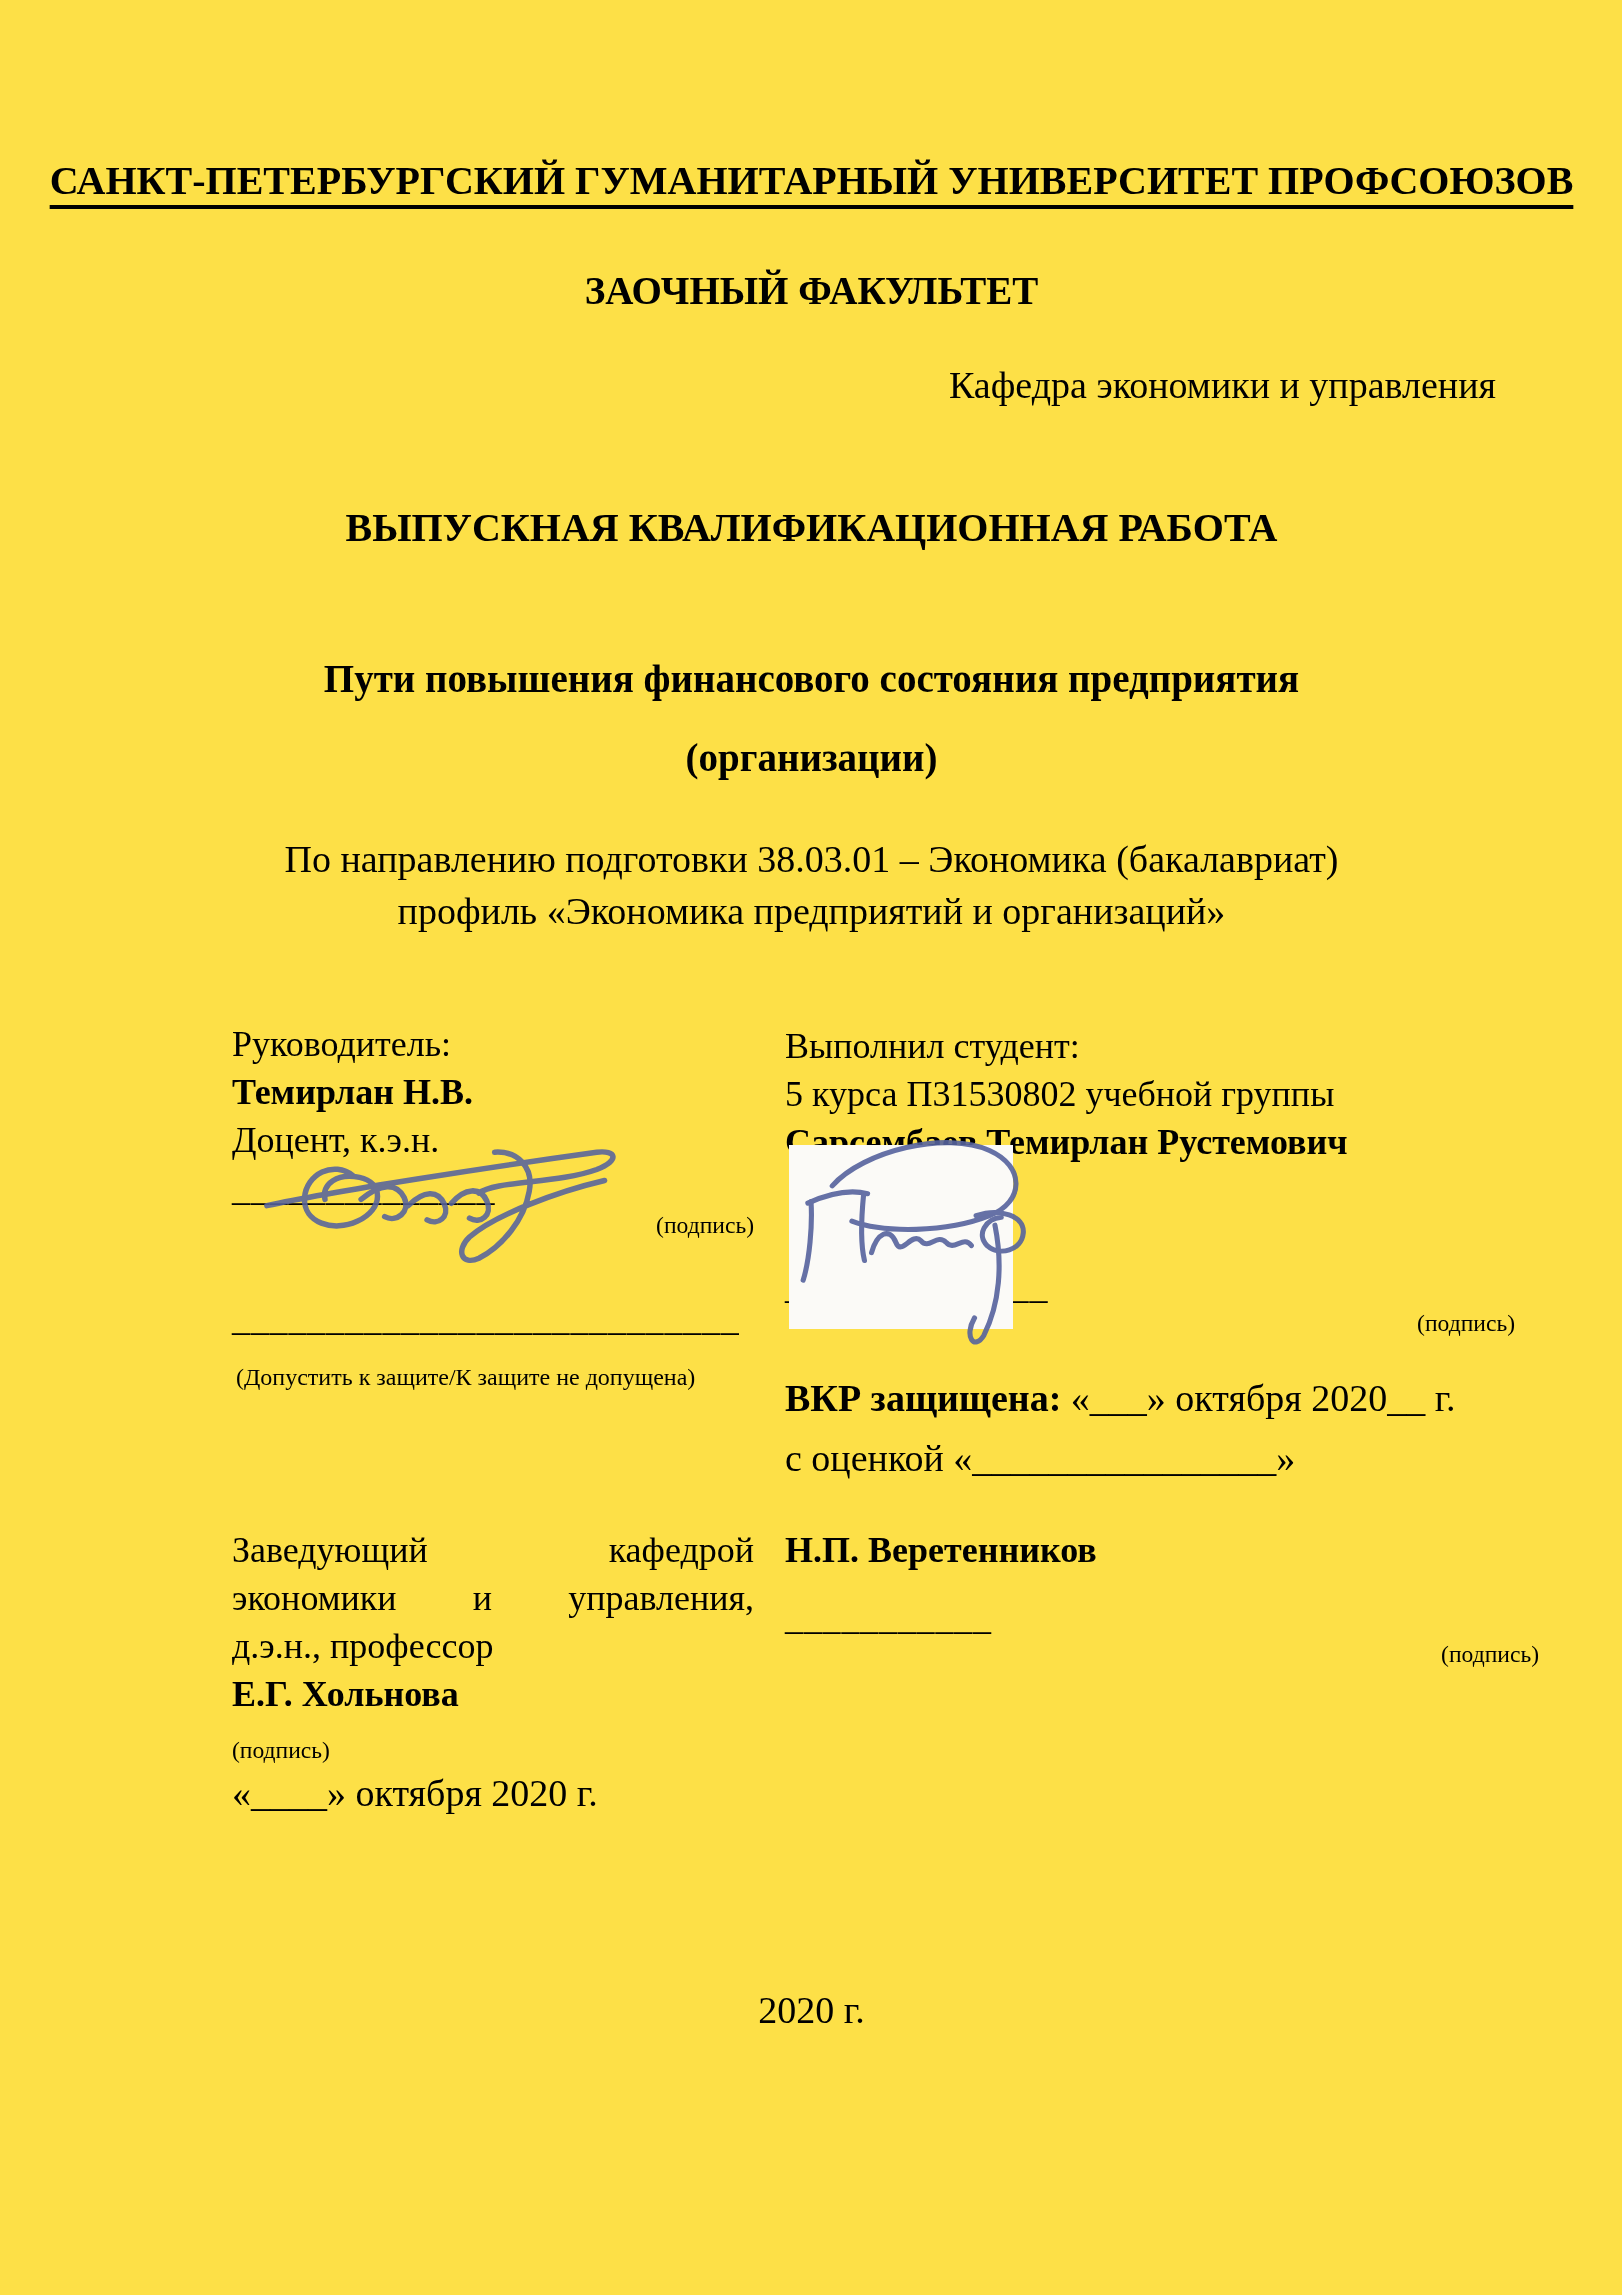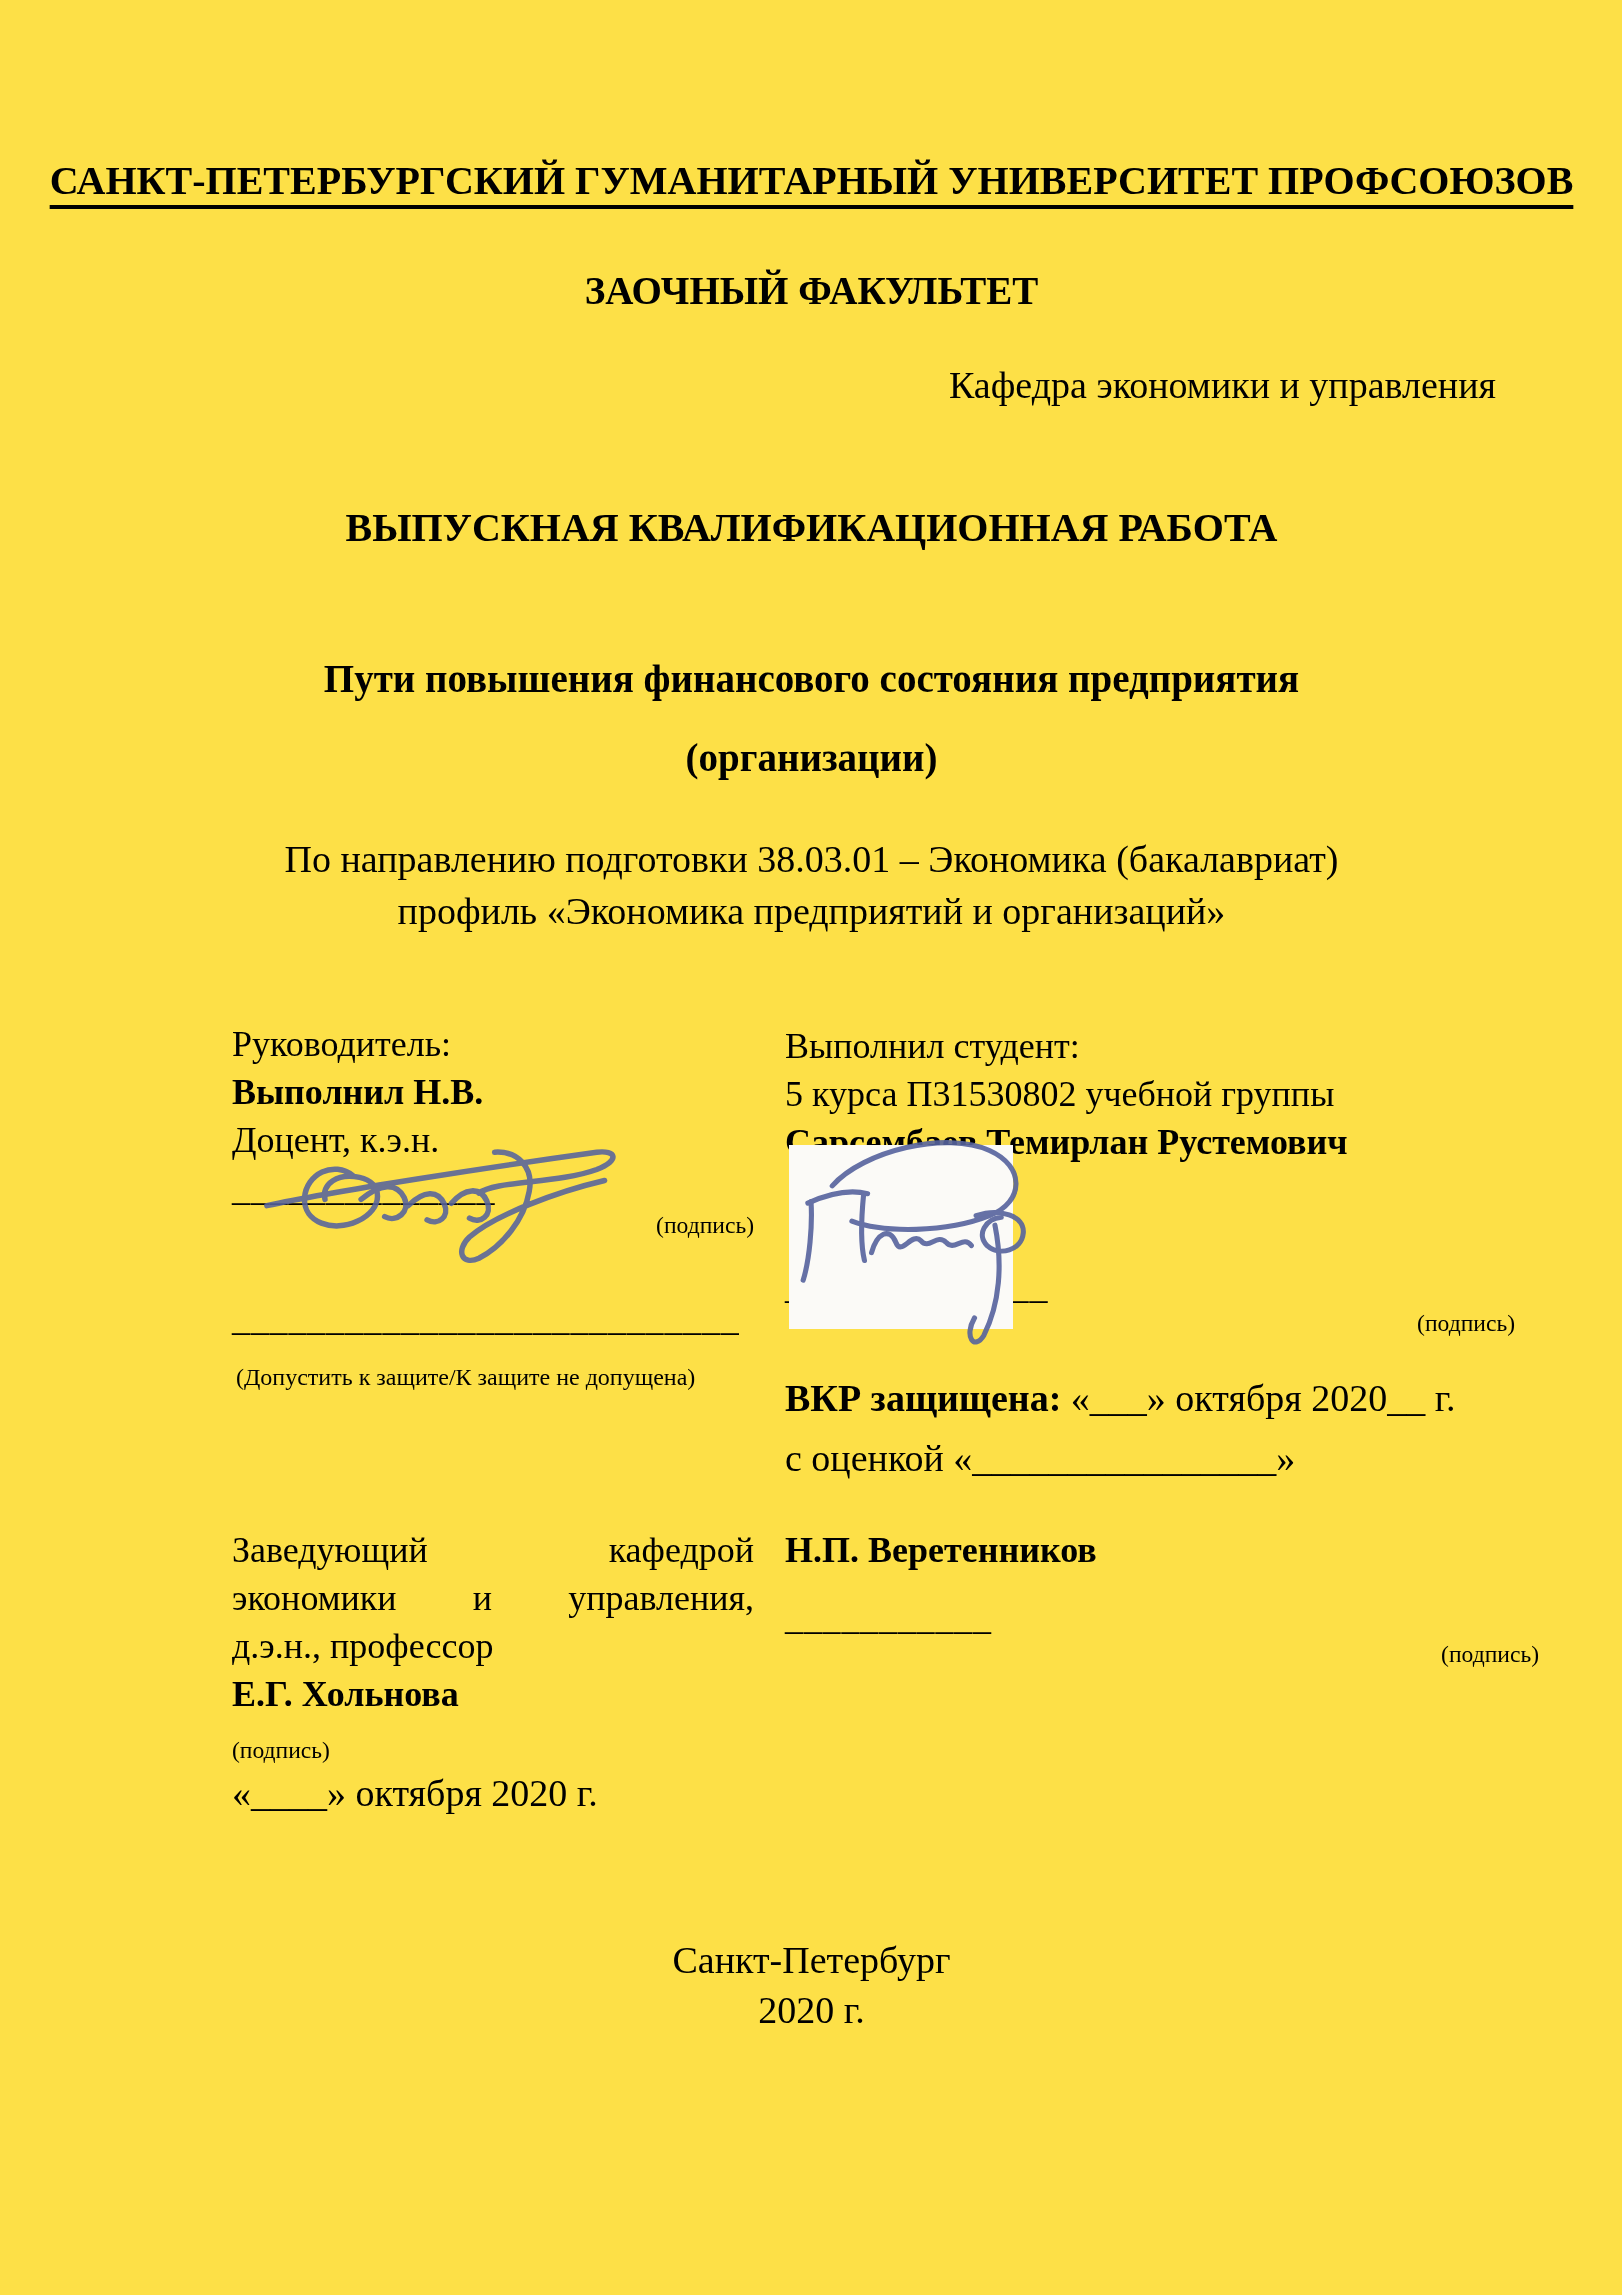--- a/index.html
+++ b/index.html
@@ -54,21 +54,21 @@
   <div class="abs dept">Кафедра экономики и управления</div>
 
   <div class="abs center worktype">ВЫПУСКНАЯ КВАЛИФИКАЦИОННАЯ РАБОТА</div>
   <div class="abs center title1">Пути повышения финансового состояния предприятия</div>
   <div class="abs center title2">(организации)</div>
   <div class="abs center prog1">По направлению подготовки 38.03.01 – Экономика (бакалавриат)</div>
   <div class="abs center prog2">профиль «Экономика предприятий и организаций»</div>
 
   <div class="abs colL">
     <div>Руководитель:</div>
-    <div class="b">Выполнил Н.В.</div>
+    <div class="b">Темирлан Н.В.</div>
     <div>Доцент, к.э.н.</div>
     <div class="sigline">______________</div>
     <div class="caption capindent">(подпись)</div>
   </div>
 
   <svg class="sig-svg" style="left:259px;top:1105px;" width="377" height="173" viewBox="0 0 480 220">
     <g fill="none" stroke="#56639e" stroke-width="7" stroke-linecap="round" opacity="0.88">
       <path d="M10 128 C 90 110, 300 78, 430 60 C 455 57, 460 70, 430 82 C 380 100, 300 96, 280 112"></path>
       <path d="M120 90 C 95 70, 60 88, 58 118 C 56 150, 95 162, 125 148 C 160 132, 158 98, 128 92 C 100 86, 80 100, 84 120"></path>
       <path d="M130 120 C 155 100, 175 98, 185 118 C 193 136, 175 150, 160 142"></path>
@@ -119,17 +119,16 @@
   </div>
   <div class="abs caption sig-caption-left">(подпись)</div>
   <div class="abs date-left">«____» октября 2020 г.</div>
 
   <div class="abs botR">
     <div class="b">Н.П. Веретенников</div>
     <div class="sigline gap-top">___________</div>
     <div class="caption">(подпись)</div>
   </div>
 
-  <div class="abs center city">Санкт-Петербург</div>
   <div class="abs center year">2020 г.</div>
 
 </div>
 
 
 </body></html>

